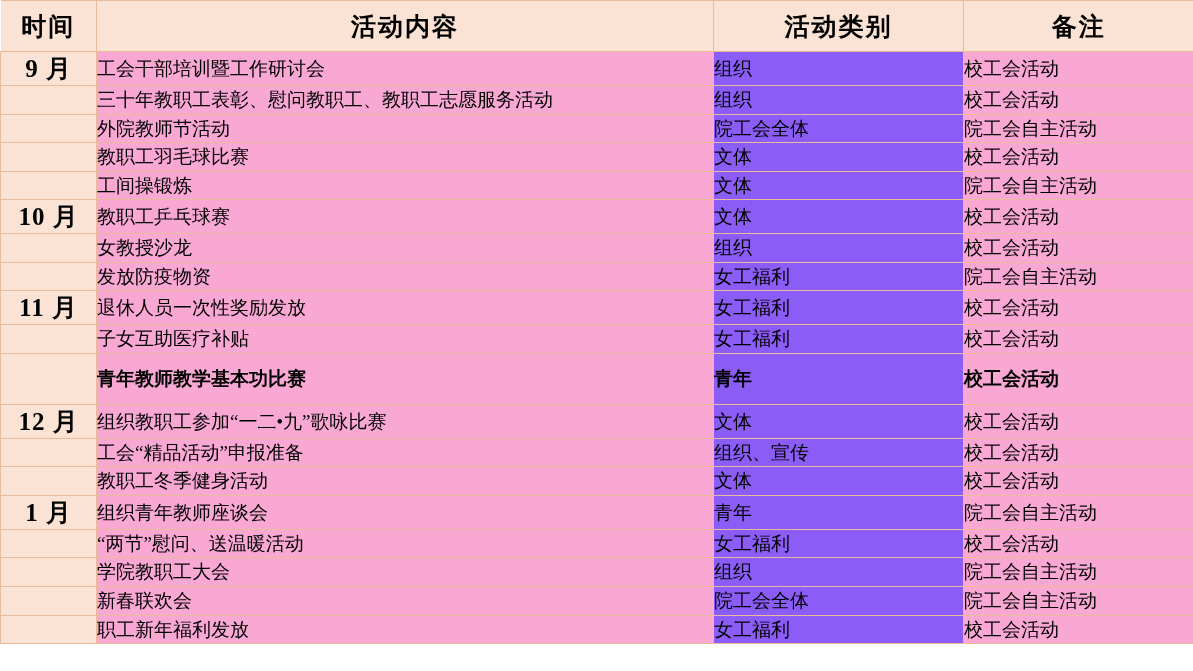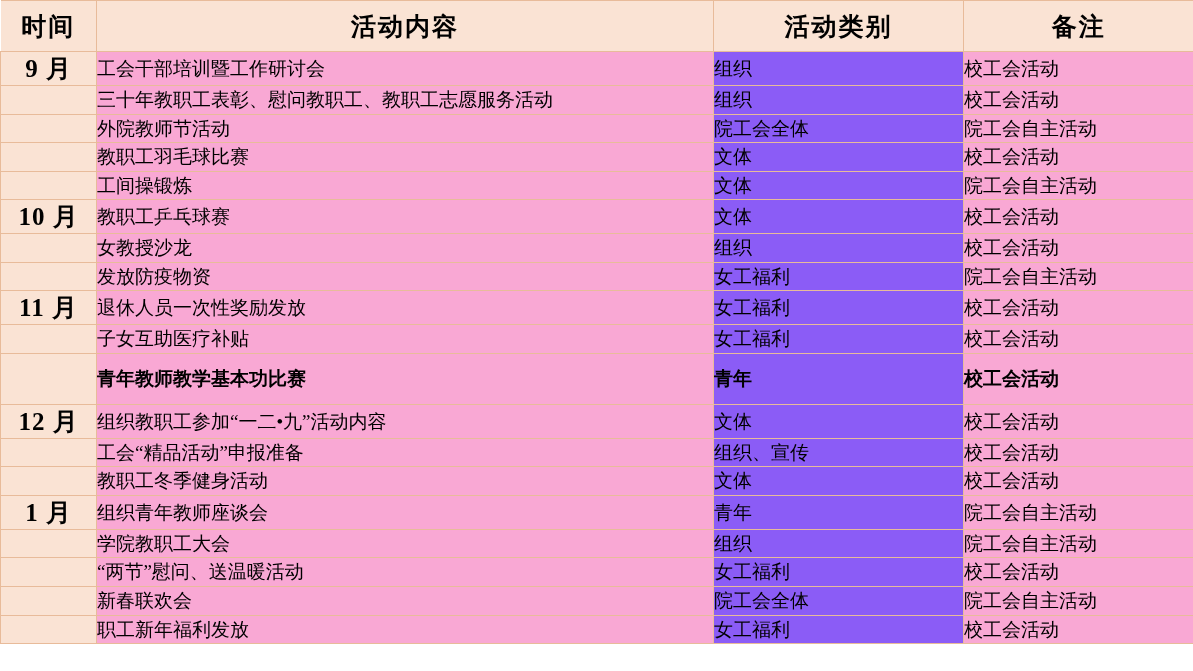--- a/index.html
+++ b/index.html
@@ -154,21 +154,21 @@
         <td class="data-cell cell-note">校工会活动</td>
       </tr>
       <tr class="row-tall">
         <td class="empty-month"></td>
         <td class="data-cell cell-content">青年教师教学基本功比赛</td>
         <td class="data-cell cell-category">青年</td>
         <td class="data-cell cell-note">校工会活动</td>
       </tr>
       <tr class="row-normal">
         <td class="month-cell">12 月</td>
-        <td class="data-cell cell-content">组织教职工参加“一二•九”活动内容</td>
+        <td class="data-cell cell-content">组织教职工参加“一二•九”歌咏比赛</td>
         <td class="data-cell cell-category">文体</td>
         <td class="data-cell cell-note">校工会活动</td>
       </tr>
       <tr class="row-normal">
         <td class="empty-month"></td>
         <td class="data-cell cell-content">工会“精品活动”申报准备</td>
         <td class="data-cell cell-category">组织、宣传</td>
         <td class="data-cell cell-note">校工会活动</td>
       </tr>
       <tr class="row-normal">
@@ -178,29 +178,29 @@
         <td class="data-cell cell-note">校工会活动</td>
       </tr>
       <tr class="row-normal">
         <td class="month-cell">1 月</td>
         <td class="data-cell cell-content">组织青年教师座谈会</td>
         <td class="data-cell cell-category">青年</td>
         <td class="data-cell cell-note">院工会自主活动</td>
       </tr>
       <tr class="row-normal">
         <td class="empty-month"></td>
+        <td class="data-cell cell-content">“两节”慰问、送温暖活动</td>
+        <td class="data-cell cell-category">女工福利</td>
+        <td class="data-cell cell-note">校工会活动</td>
+      </tr>
+      <tr class="row-normal">
+        <td class="empty-month"></td>
         <td class="data-cell cell-content">学院教职工大会</td>
         <td class="data-cell cell-category">组织</td>
         <td class="data-cell cell-note">院工会自主活动</td>
-      </tr>
-      <tr class="row-normal">
-        <td class="empty-month"></td>
-        <td class="data-cell cell-content">“两节”慰问、送温暖活动</td>
-        <td class="data-cell cell-category">女工福利</td>
-        <td class="data-cell cell-note">校工会活动</td>
       </tr>
       <tr class="row-normal">
         <td class="empty-month"></td>
         <td class="data-cell cell-content">新春联欢会</td>
         <td class="data-cell cell-category">院工会全体</td>
         <td class="data-cell cell-note">院工会自主活动</td>
       </tr>
       <tr class="row-normal">
         <td class="empty-month"></td>
         <td class="data-cell cell-content">职工新年福利发放</td>

